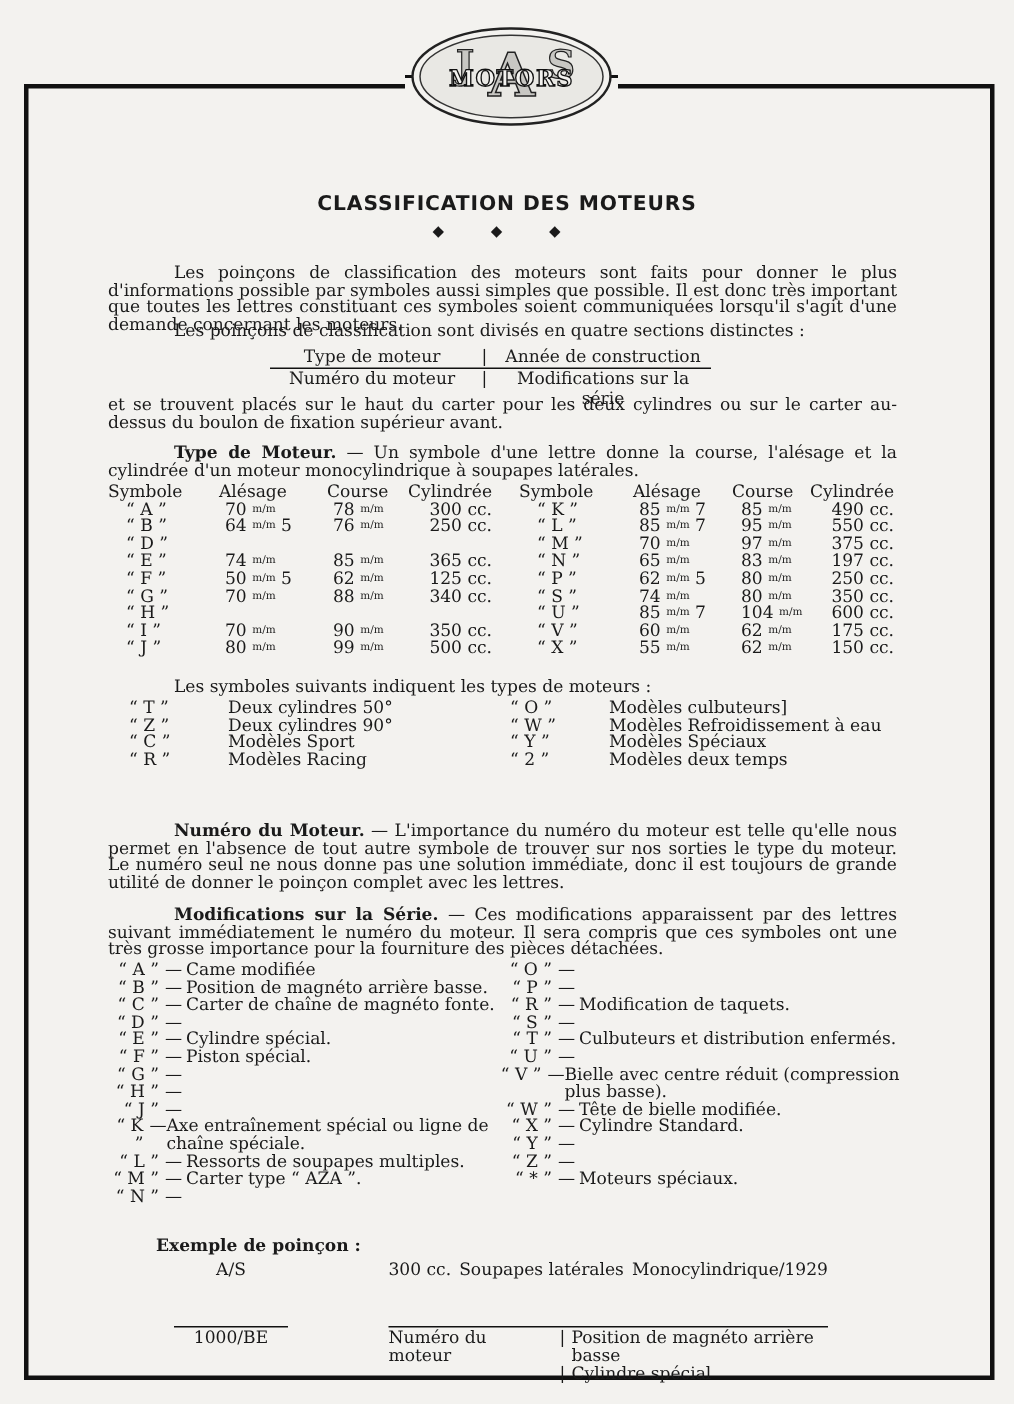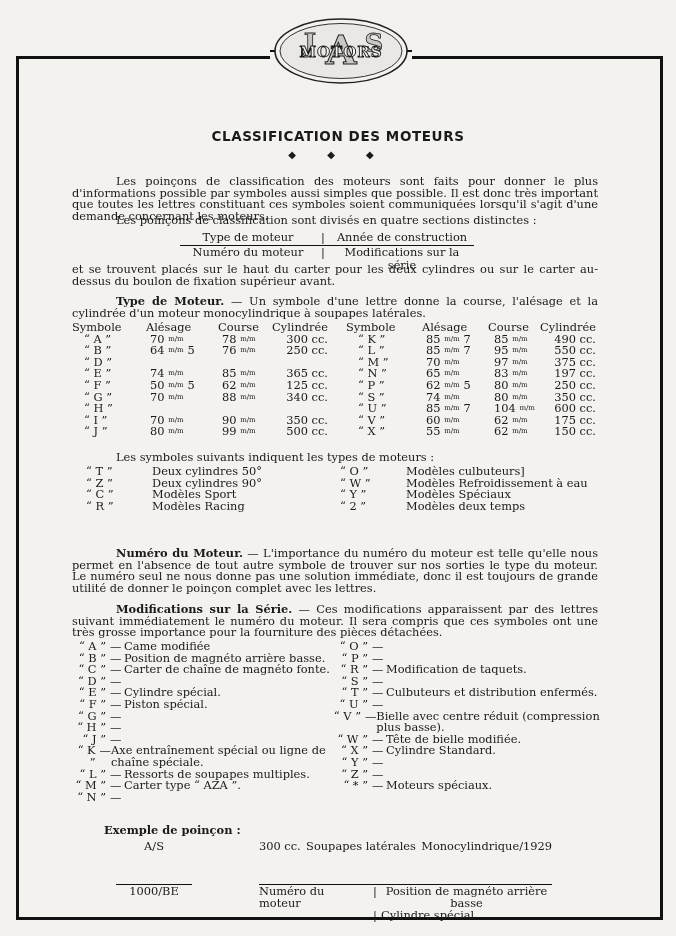--- a/index.html
+++ b/index.html
@@ -442,21 +442,21 @@
   </div>
   <div class="example" style="left:259px; top:840px; width:293px;">
     <div style="display:flex; justify-content:space-between;">
       <span>300 cc.</span>
       <span>Soupapes latérales</span>
       <span>Monocylindrique/1929</span>
     </div>
     <div class="underline-line" style="display:flex;">
       <span style="width:110px;">Numéro du moteur</span>
       <span style="width:12px;text-align:center;">|</span>
-      <span style="flex:1;text-align:center;">Position de magnéto arrière basse</span>
+      <span style="flex:1;text-align:left;">Position de magnéto arrière basse</span>
     </div>
     <div style="display:flex;">
       <span style="width:110px;"></span>
       <span style="width:12px;text-align:center;">|</span>
       <span style="flex:1;text-align:left;">Cylindre spécial</span>
     </div>
   </div>
 </div>
 
 </body></html>

